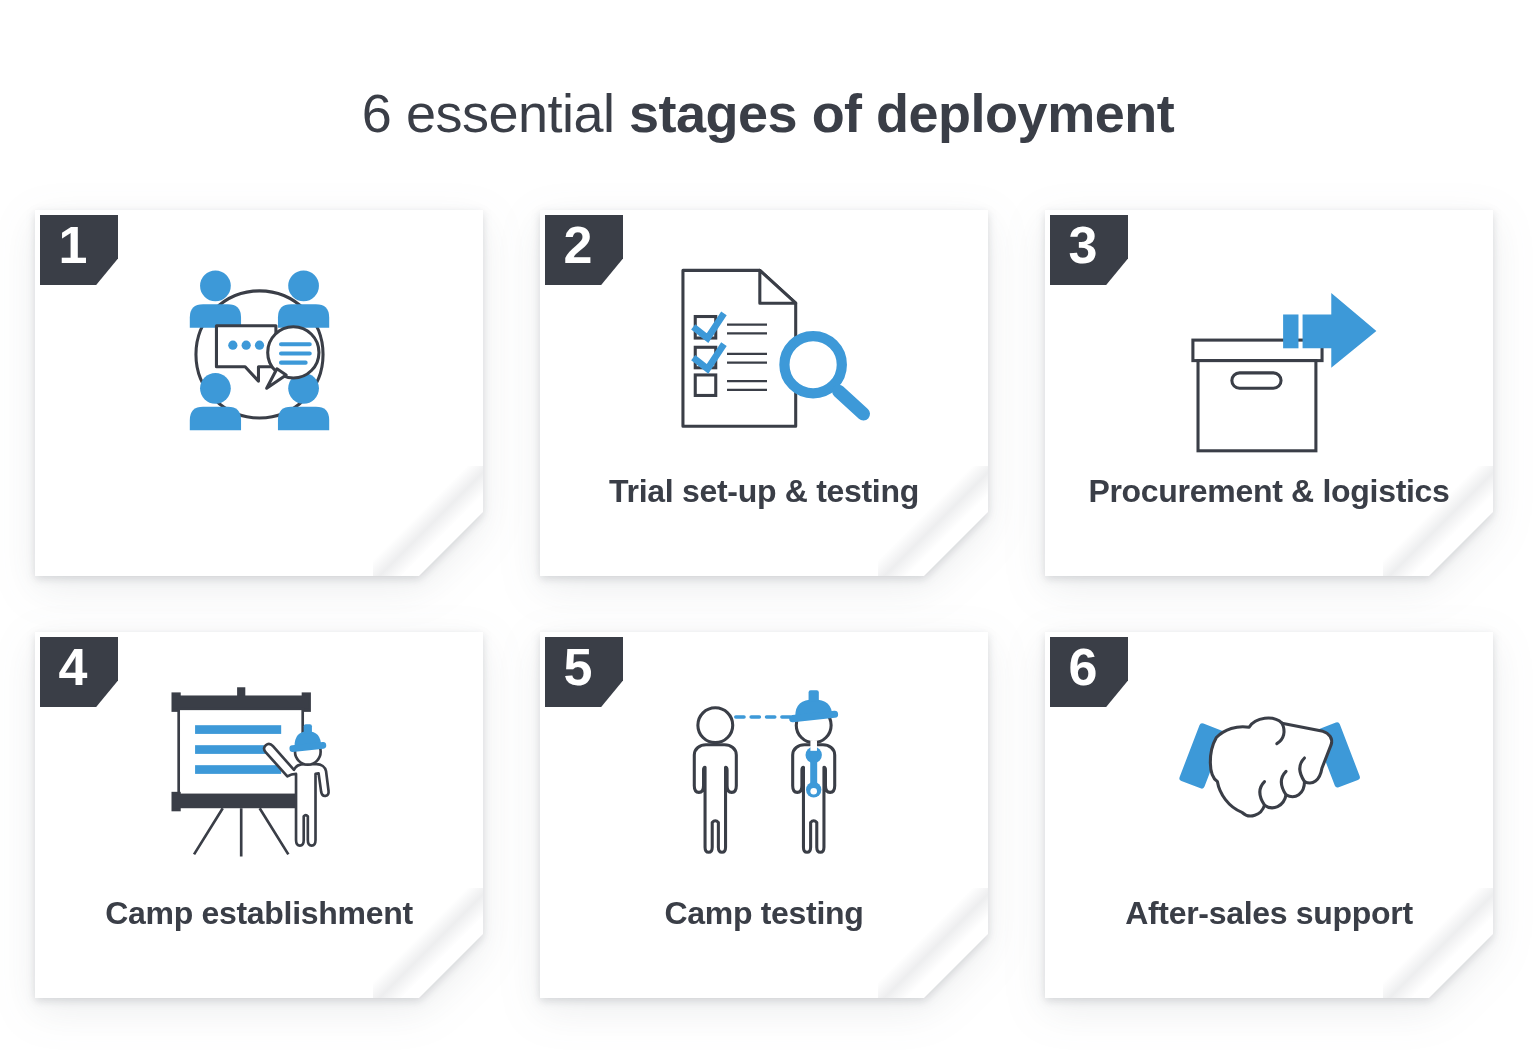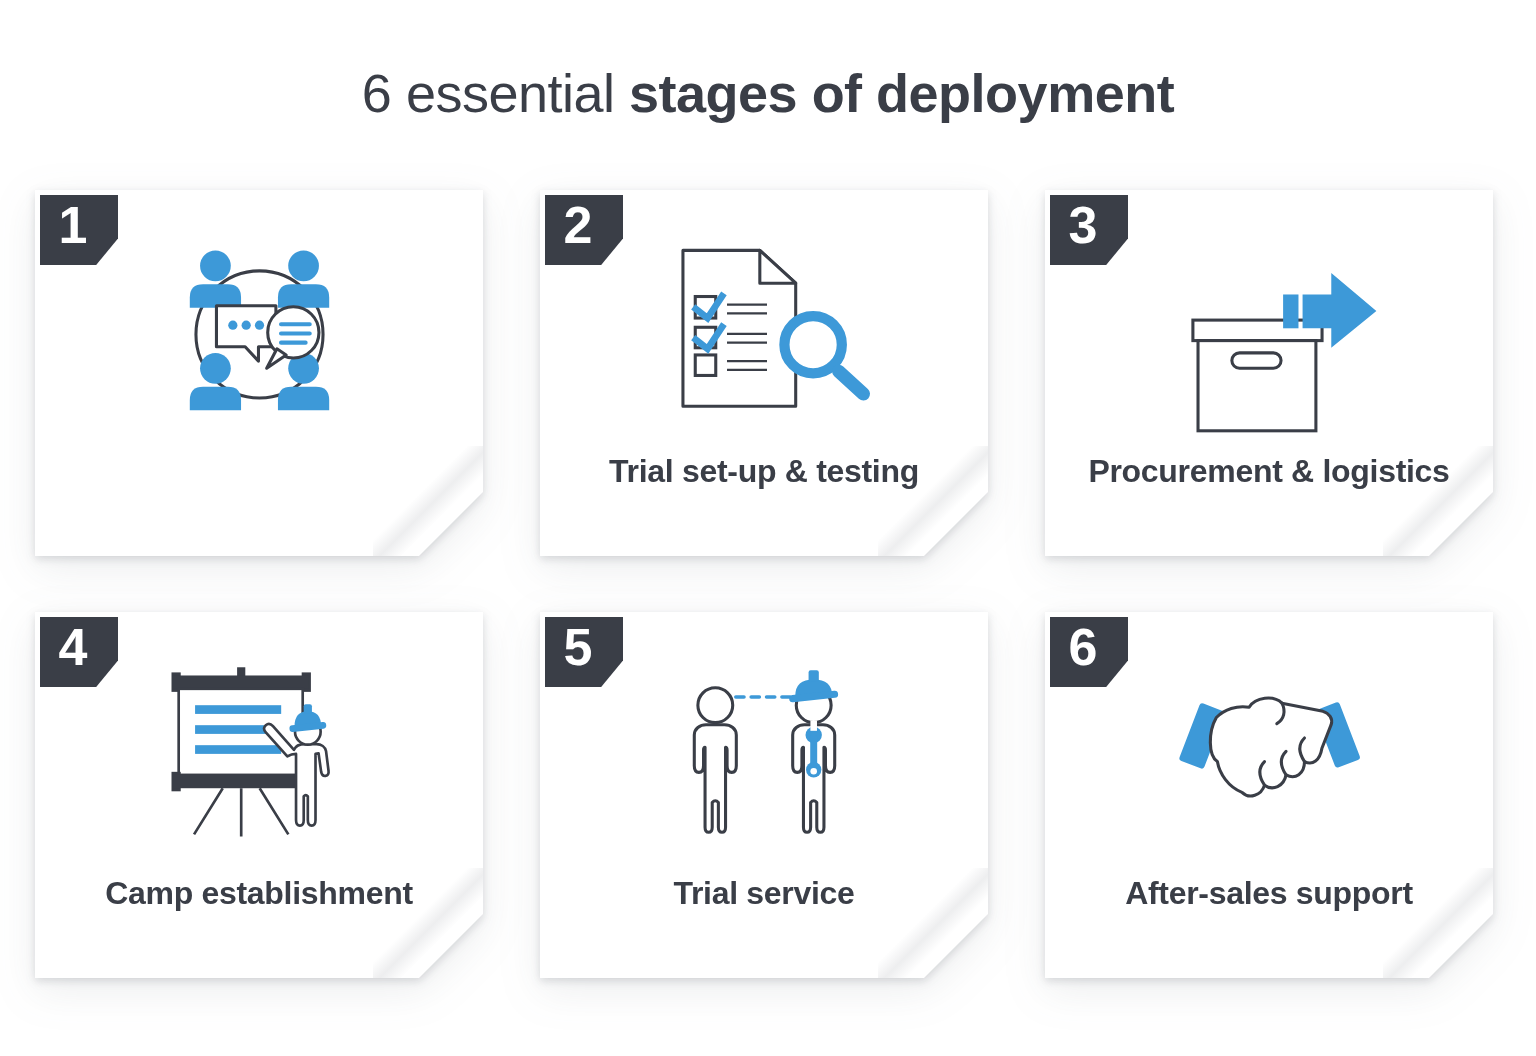--- a/index.html
+++ b/index.html
@@ -9,21 +9,21 @@
   }
   *{box-sizing:border-box;}
   html,body{margin:0;padding:0;}
   body{
     width:1536px;height:1056px;overflow:hidden;
     background:#ffffff;
     font-family:"Liberation Sans",sans-serif;
     color:var(--dark);
   }
   .title{
-    margin:62px 0 0;
+    margin:82px 0 0;
     text-align:center;
     font-size:54px;
     line-height:1.15;
     font-weight:400;
     letter-spacing:-0.5px;
     color:var(--dark);
   }
   .title b{font-weight:700;}
   .cards{
     display:grid;
@@ -218,21 +218,21 @@
               <rect x="-24" y="-67" width="48" height="7" rx="3.5" transform="rotate(-6 0 -63)"></rect>
               <rect x="-5" y="-89" width="10" height="11" rx="2"></rect>
               <circle cx="0" cy="-26" r="8"></circle>
               <rect x="-3.4" y="-26" width="6.8" height="32" rx="2"></rect>
               <circle cx="0" cy="8" r="7.5"></circle>
               <rect x="-3.2" y="-40" width="6.4" height="10" fill="#fff"></rect>
               <circle cx="0" cy="9.5" r="3.2" fill="#fff"></circle>
             </g>
           </svg>
         </div>
-        <div class="label">Trial service</div>
+        <div class="label">Camp testing</div>
       </div>
     </div>
 
     <div class="card-wrap">
       <div class="card">
         <div class="badge">6</div>
         <div class="icon-box">
           <svg viewBox="0 0 210 200">
             <g transform="translate(40,78) rotate(21)">
                 <rect x="-13" y="-30" width="26" height="60" rx="3" class="f-blue"></rect>

